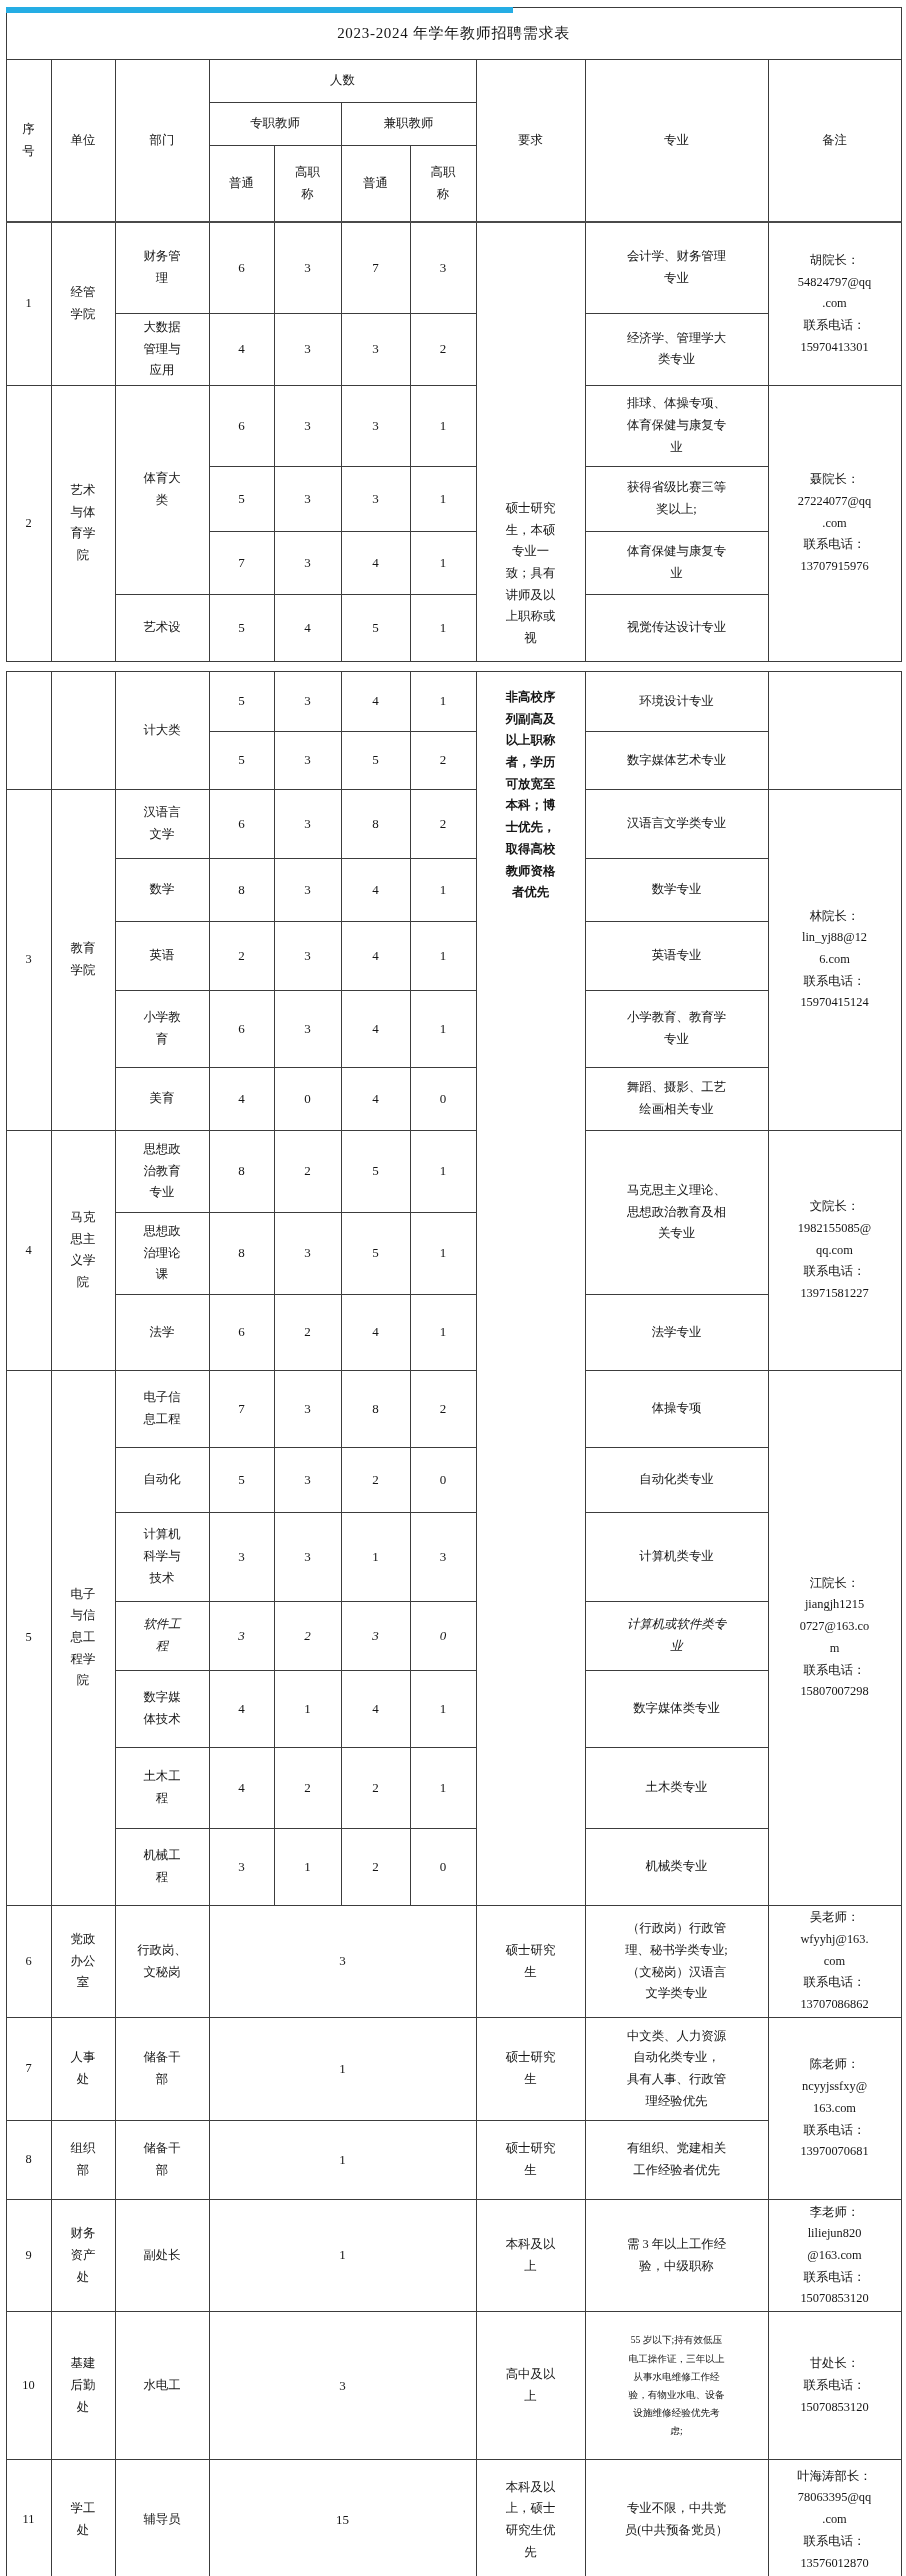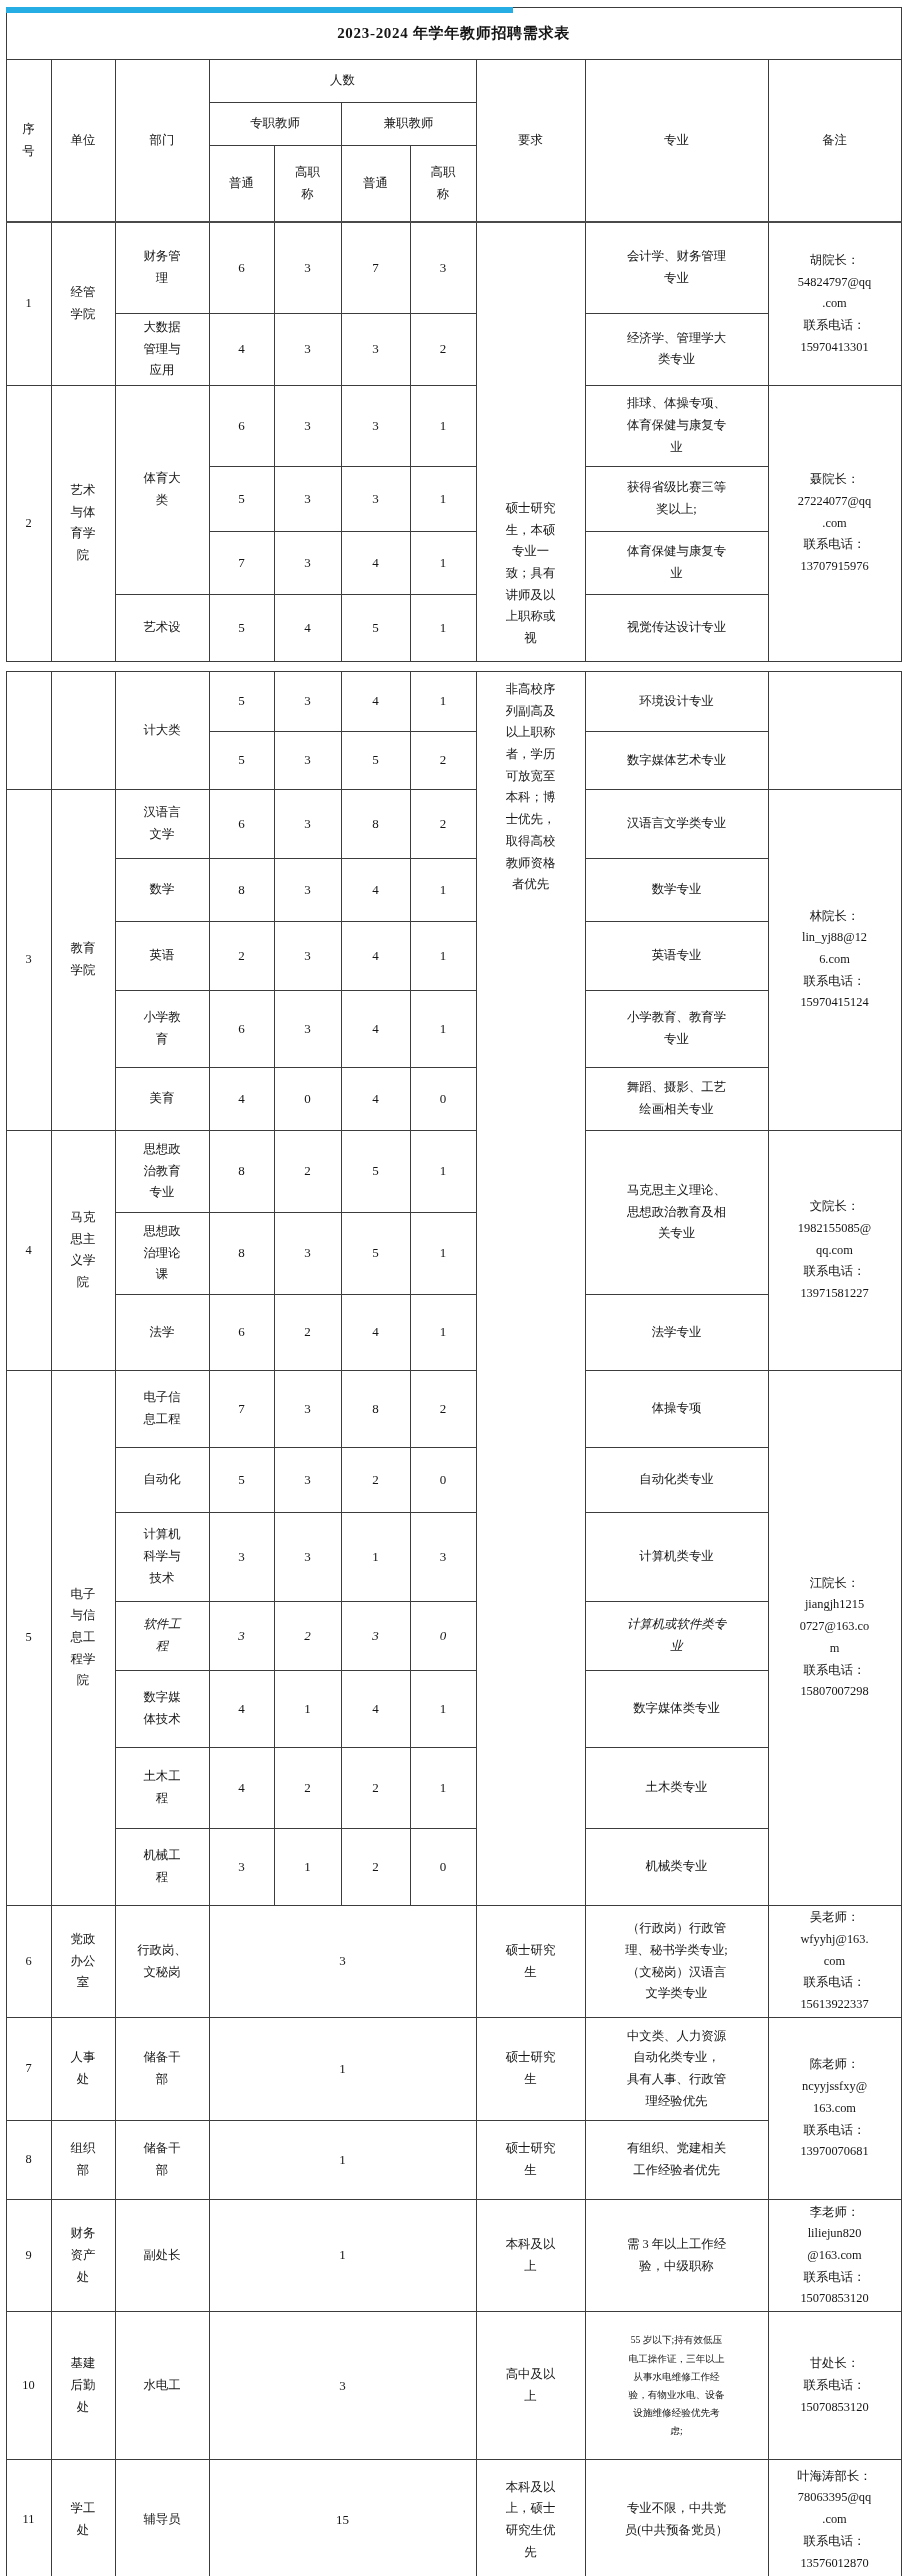--- a/index.html
+++ b/index.html
@@ -7,26 +7,26 @@
   .page{position:relative;width:906px;background:#fff;}
   .accent-bar{position:absolute;top:0;left:5.5px;width:507px;height:6.2px;background:#25ade4;}
   table.tbl{border-collapse:collapse;table-layout:fixed;width:895px;margin-left:5.5px;
             border:1.4px solid #1b1b1b;}
   #upper-table{margin-top:6.9px;}
   .page-break{height:9px;}
   td,th{border:0.7px solid #3c3c3c;text-align:center;vertical-align:middle;
         padding:1.4px 2.7px;font-size:12.4px;font-weight:400;line-height:1.75;
         white-space:pre-line;overflow:hidden;}
   thead{border-bottom:2.1px solid #4a4a4a;}
-  .title-cell{font-size:15px;font-weight:700;letter-spacing:0.7px;white-space:normal;}
+  .title-cell{font-size:15px;font-weight:400;letter-spacing:0.7px;white-space:normal;}
   .count-cell{font-size:13px;}
   .remark-cell{word-break:break-all;}
   .requirement-cell{padding:4.1px 6.9px;}
   .va-bottom{vertical-align:bottom;padding-bottom:11px;}
-  .va-top{vertical-align:top;padding-top:7px;}
+  .va-top{vertical-align:top;padding-top:15px;font-weight:bold;}
   .small-text{font-size:9.6px;line-height:1.9;}
   tr.thick td{border-top:1.7px solid #222;}
 </style>
 </head>
 <body>
 
 <div class="page">
   <div class="accent-bar" style="background: rgb(37, 173, 228);"></div>
 
   <table class="tbl" id="upper-table">
@@ -376,21 +376,21 @@
           <td class="requirement-cell">硕士研究
 生</td>
           <td class="major-cell">（行政岗）行政管
 理、秘书学类专业;
 （文秘岗）汉语言
 文学类专业</td>
           <td class="remark-cell">吴老师：
 wfyyhj@163.
 com
 联系电话：
-15613922337</td>
+13707086862</td>
         </tr>
         <tr class="thick" style="height: 103px;">
           <td class="seq-cell">7</td>
           <td class="unit-cell">人事
 处</td>
           <td class="dept-cell">储备干
 部</td>
           <td class="count-cell" colspan="4">1</td>
           <td class="requirement-cell">硕士研究
 生</td>

